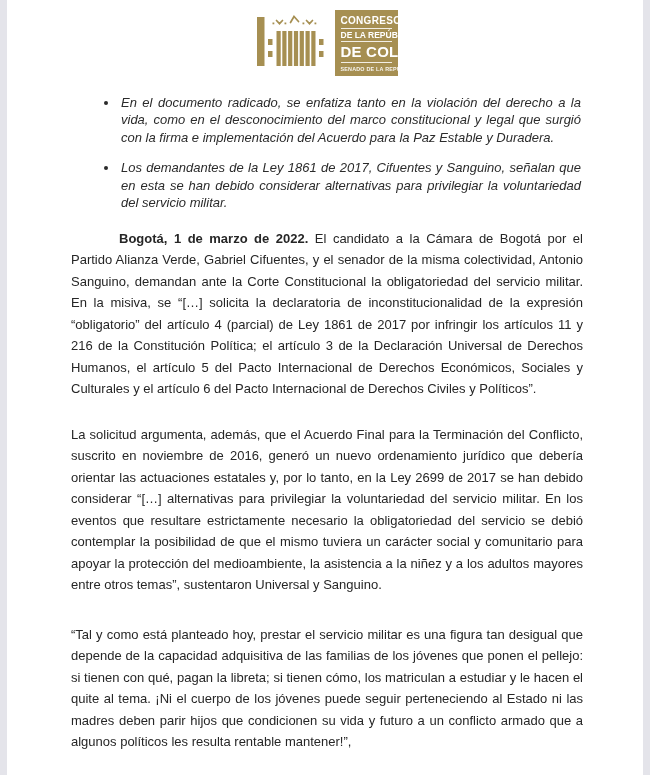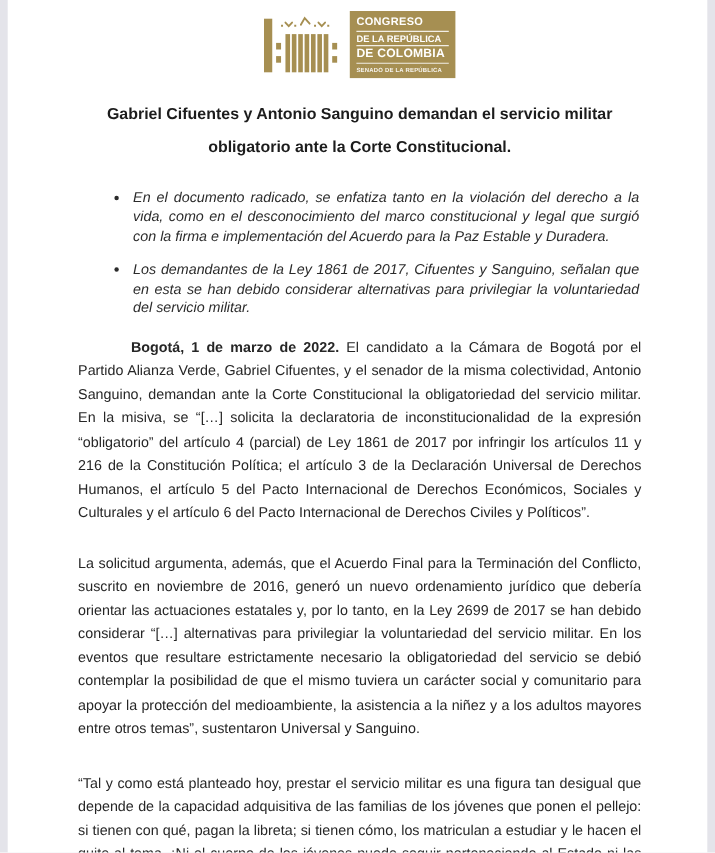--- a/index.html
+++ b/index.html
@@ -21,40 +21,40 @@
   
   .logo-wrap{
     display:flex;
     justify-content:center;
     align-items:stretch;
     gap:4px;
     margin:0 auto 18px auto;
   }
   .logo-icon{display:block;}
   .logo-box{
-    width:96px;
+    width:63px;
     box-sizing:border-box;
     background:#a68f52;
     color:#ffffff;
     padding:5px 6px 4px 6px;
     display:flex;
     flex-direction:column;
     justify-content:center;
   }
   .logo-box .l{
     font-weight:bold;
     line-height:1.18;
     border-bottom:1px solid rgba(255,255,255,.85);
     padding-bottom:1px;
     margin-bottom:1px;
     white-space:nowrap;
   }
   .logo-box .l1{font-size:10px;letter-spacing:.3px;}
   .logo-box .l2{font-size:8.5px;}
-  .logo-box .l3{font-size:11px;letter-spacing:.2px;}
+  .logo-box .l3{font-size:15px;letter-spacing:.2px;}
   .logo-box .l4{
     font-size:5.4px;
     font-weight:bold;
     letter-spacing:.2px;
     margin-top:2px;
     opacity:.9;
     white-space:nowrap;
   }
   
   h1.doc-title{
@@ -130,21 +130,20 @@
       </g>
     </svg>
     <div class="logo-box">
       <div class="l l1">CONGRESO</div>
       <div class="l l2">DE LA REPÚBLICA</div>
       <div class="l l3">DE COLOMBIA</div>
       <div class="l4">SENADO DE LA REPÚBLICA</div>
     </div>
   </div>
 
-  <h1 class="doc-title">Gabriel Cifuentes y Antonio Sanguino demandan el servicio militar obligatorio ante la Corte Constitucional.</h1>
 
   <ul class="doc-bullets">
     <li>En el documento radicado, se enfatiza tanto en la violación del derecho a la vida, como en el desconocimiento del marco constitucional y legal que surgió con la firma e implementación del Acuerdo para la Paz Estable y Duradera.</li>
     <li>Los demandantes de la Ley 1861 de 2017, Cifuentes y Sanguino, señalan que en esta se han debido considerar alternativas para privilegiar la voluntariedad del servicio militar.</li>
   </ul>
 
   <p class="doc-par p1"><span class="b">Bogotá, 1 de marzo de 2022.</span>
     <span>El candidato a la Cámara de Bogotá por el Partido Alianza Verde, Gabriel Cifuentes, y el senador de la misma colectividad, Antonio Sanguino, demandan ante la Corte Constitucional la obligatoriedad del servicio militar. En la misiva, se</span>
     <span class="i">“[…] solicita la declaratoria de inconstitucionalidad de la expresión “obligatorio” del artículo 4 (parcial) de Ley 1861 de 2017 por infringir los artículos 11 y 216 de la Constitución Política; el artículo 3 de la Declaración Universal de Derechos Humanos, el artículo 5 del Pacto Internacional de Derechos Económicos, Sociales y Culturales y el artículo 6 del Pacto Internacional de Derechos Civiles y Políticos”.</span></p>
 

